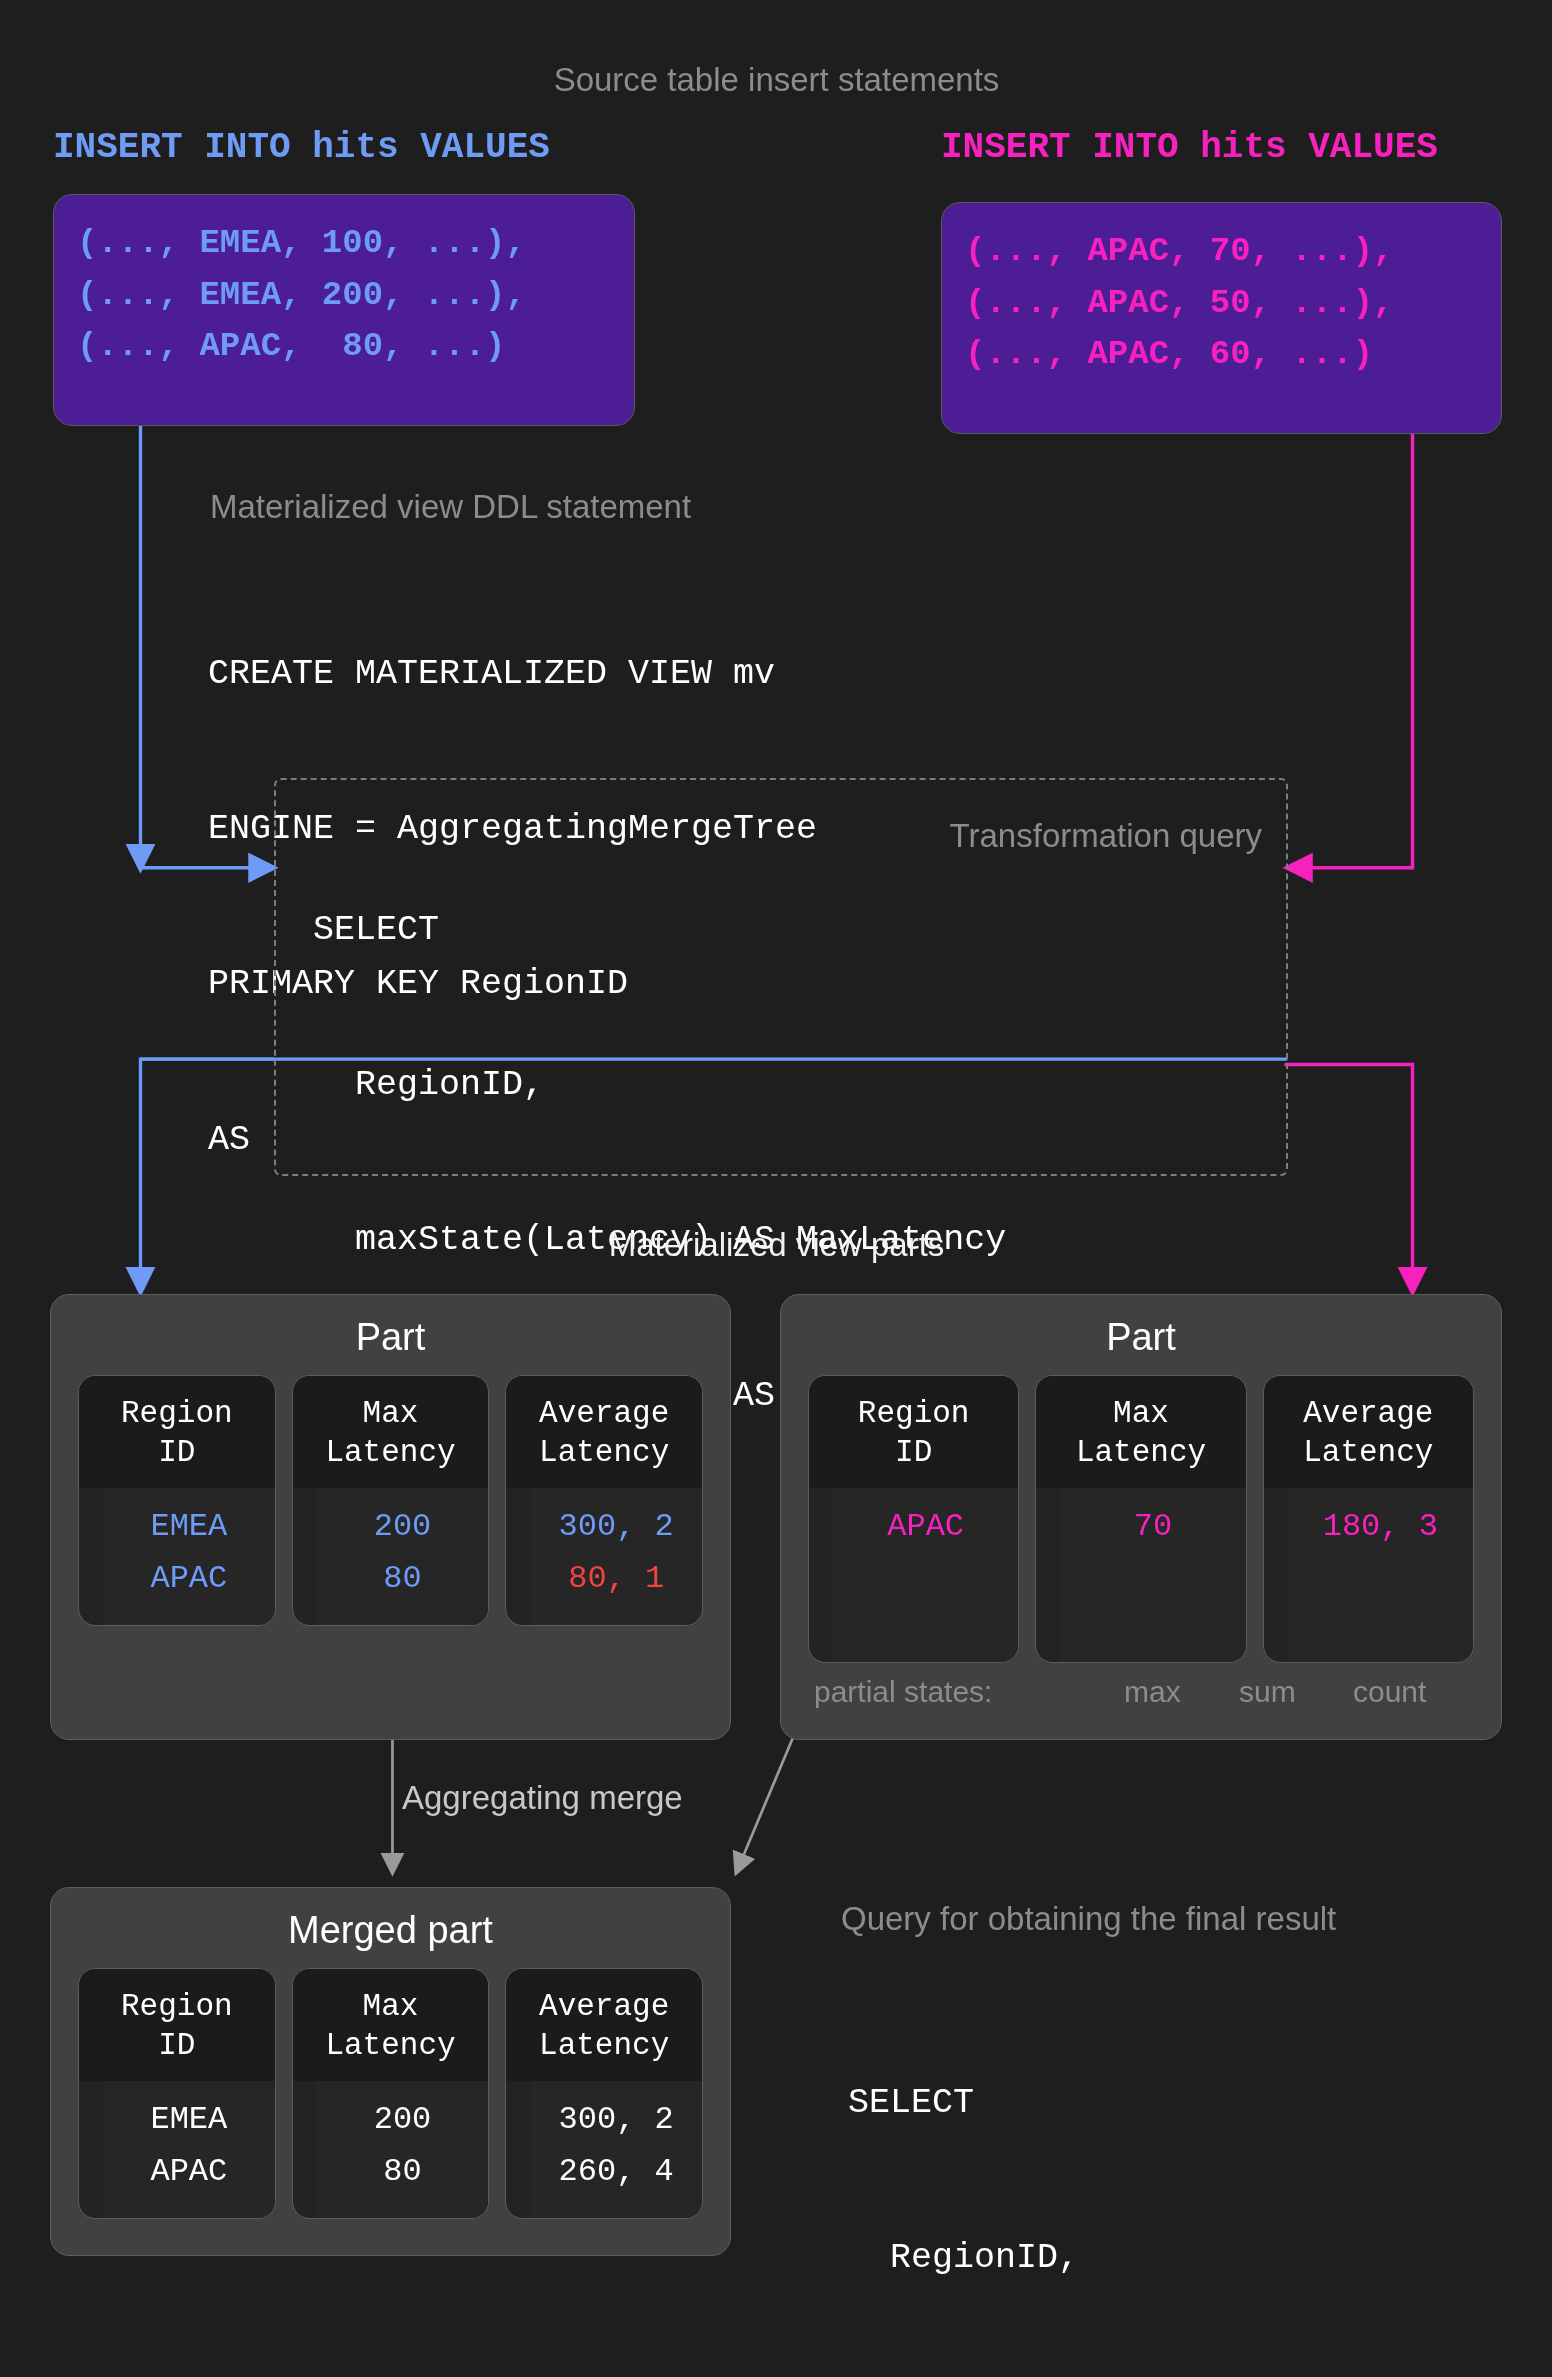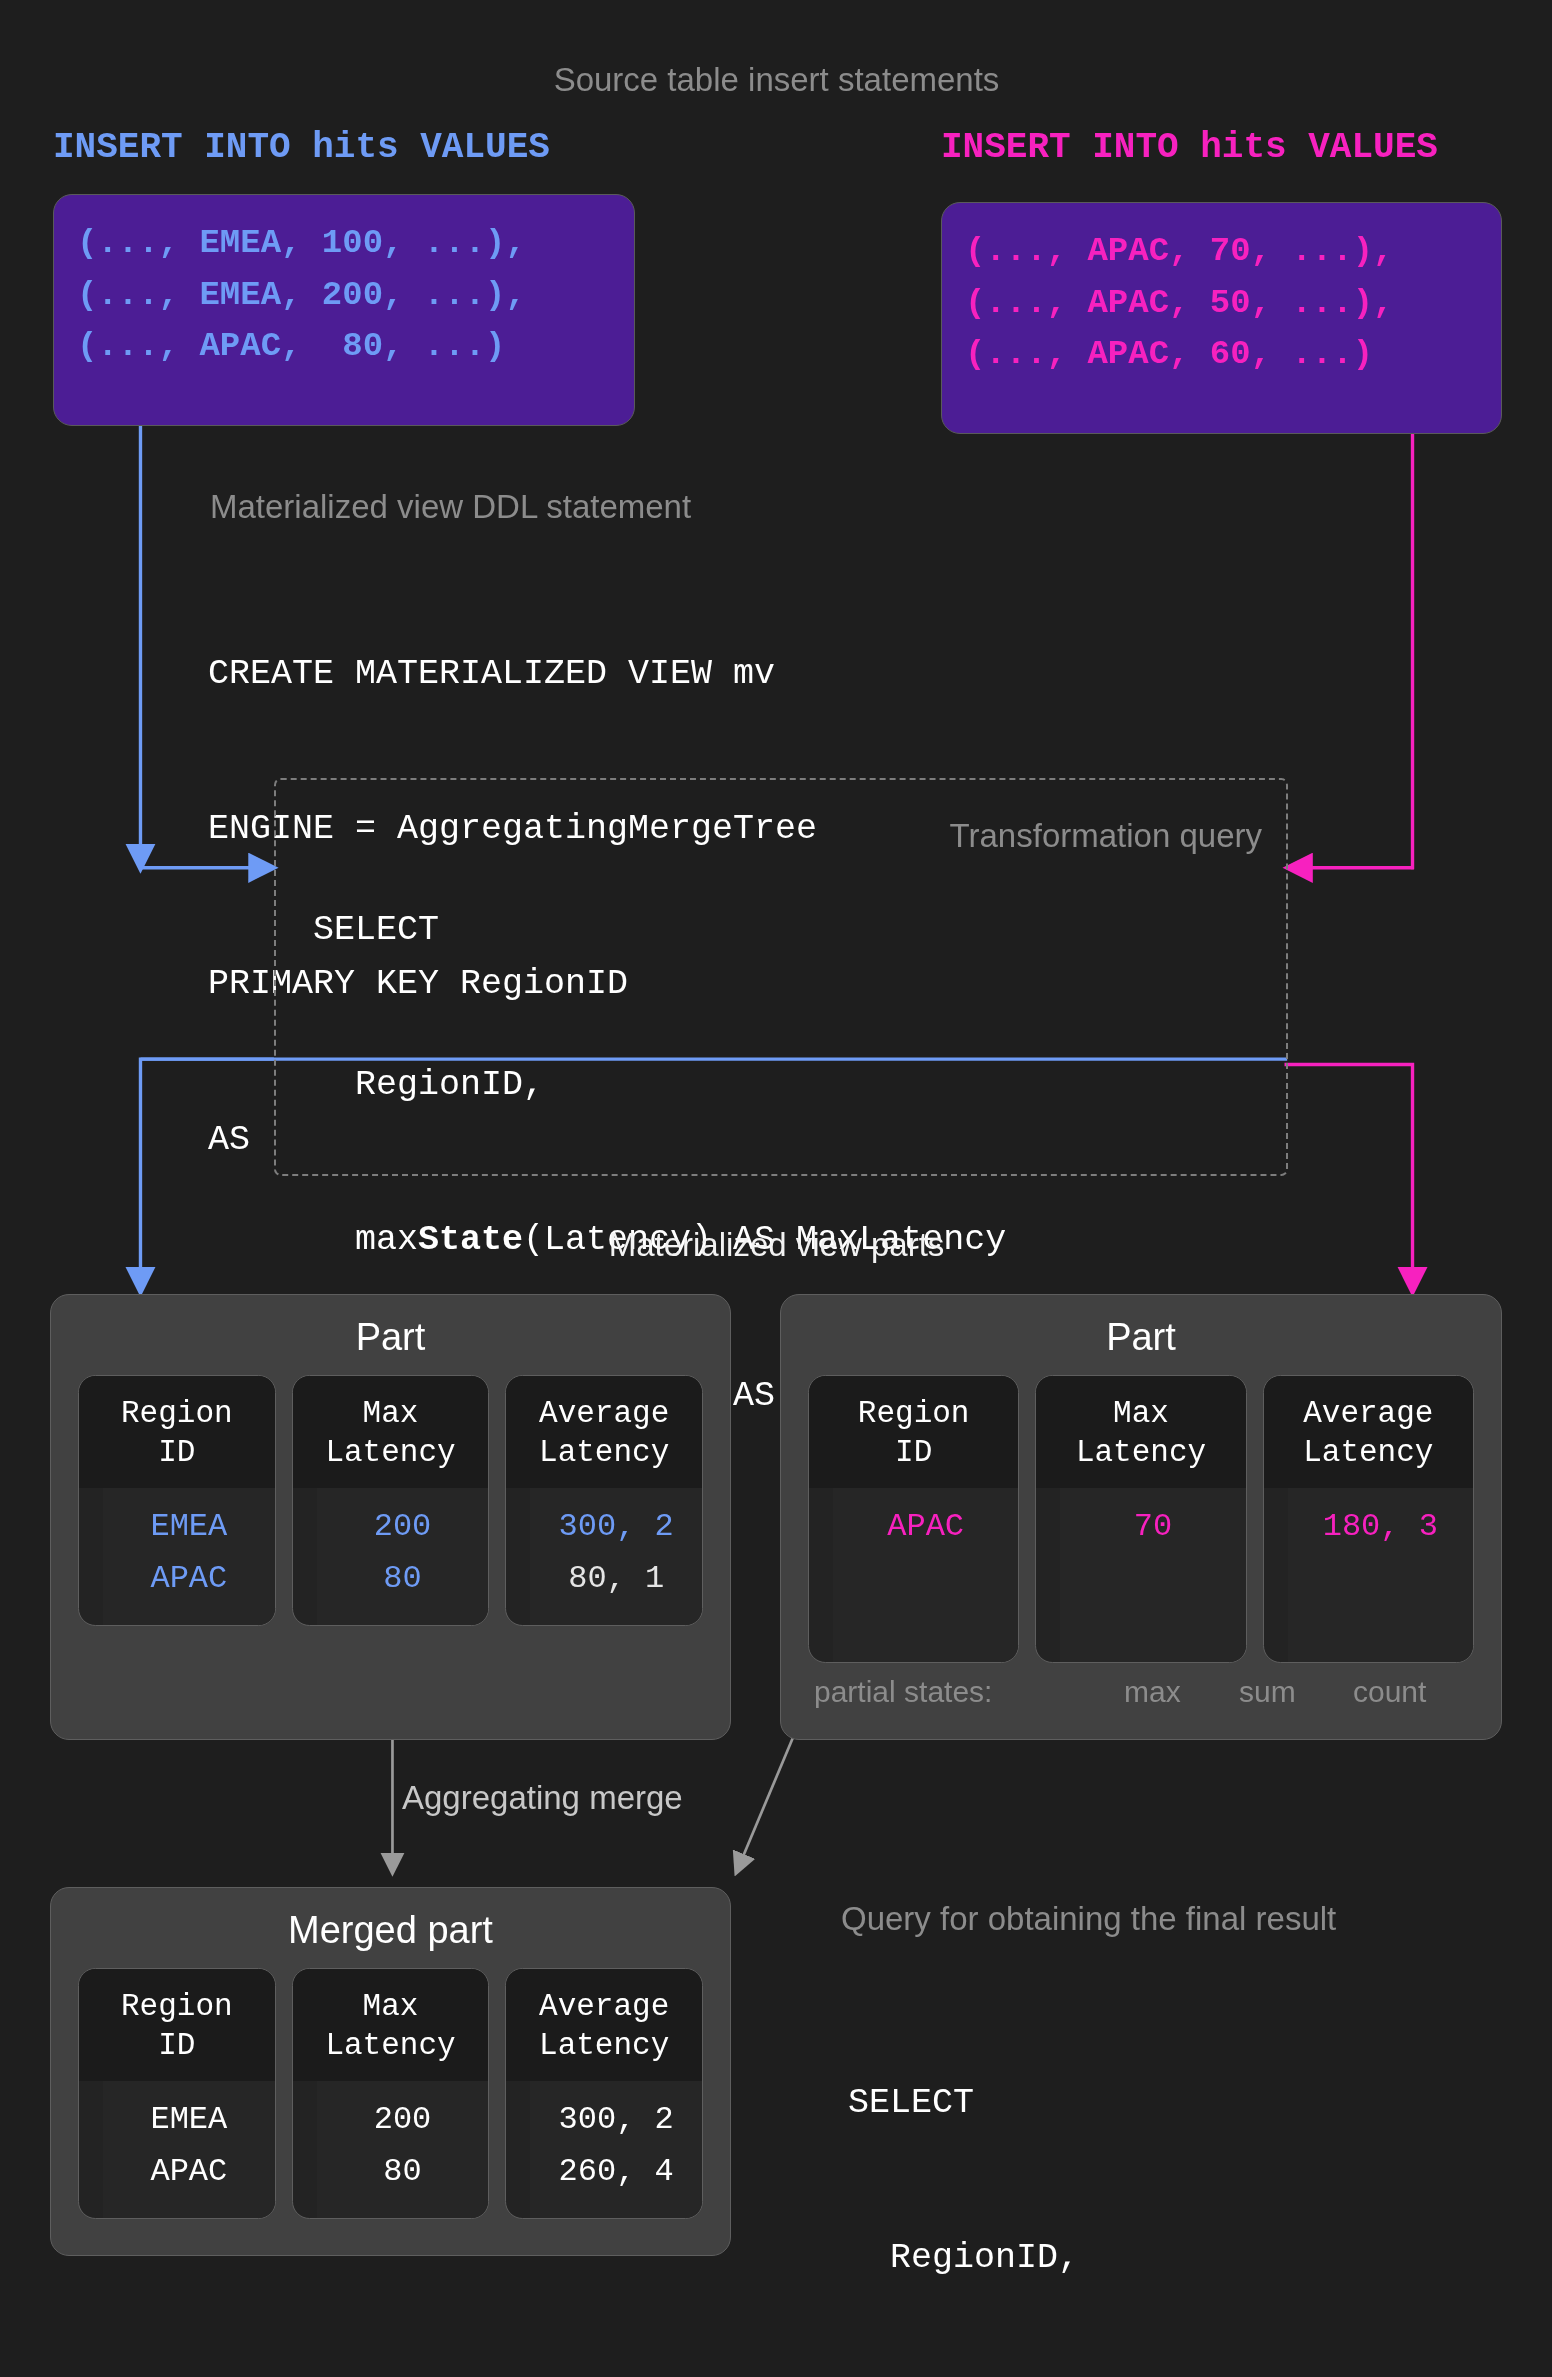--- a/index.html
+++ b/index.html
@@ -42,21 +42,21 @@
     font-size:35px;line-height:1.48;white-space:pre;color:#ffffff;
   }
 
   
   .tq-box{
     border:2px dashed #7d7d7d;border-radius:6.7px;box-sizing:border-box;
   }
   .tq-code{
     font-size:35px;line-height:1.48;white-space:pre;color:#ffffff;
   }
-  .tq-code b{font-weight:700;}
+  .tq-code b{font-weight:400;}
 
   
   .part-card{
     background:#414141;border:1.3px solid #5e5e5e;border-radius:19px;
     box-sizing:border-box;
   }
   .part-title{
     text-align:center;font-size:38px;color:#ffffff;line-height:1;
   }
   .cols{display:flex;gap:16px;}
@@ -180,21 +180,21 @@
       <div class="col-body">
         <div class="cell mono" style="color:#6e9bf5;">200</div>
         <div class="cell mono" style="color:#6e9bf5;">80</div>
       </div>
     </div>
     <div class="col">
       <div class="col-head mono">Average
 Latency</div>
       <div class="col-body">
         <div class="cell mono" style="color:#6e9bf5;">300, 2</div>
-        <div class="cell mono" style="color:#e5e5e5;">80, 1</div>
+        <div class="cell mono" style="color:#ef4444;">80, 1</div>
       </div>
     </div>
   </div>
 </div>
 
 <div class="abs part-card" style="left:780px;top:1294px;width:722px;height:446px;padding:23px 27px;">
   <div class="part-title" style="margin-bottom:19px;">Part</div>
   <div class="cols">
     <div class="col" style="height:288px;">
       <div class="col-head mono">Region

